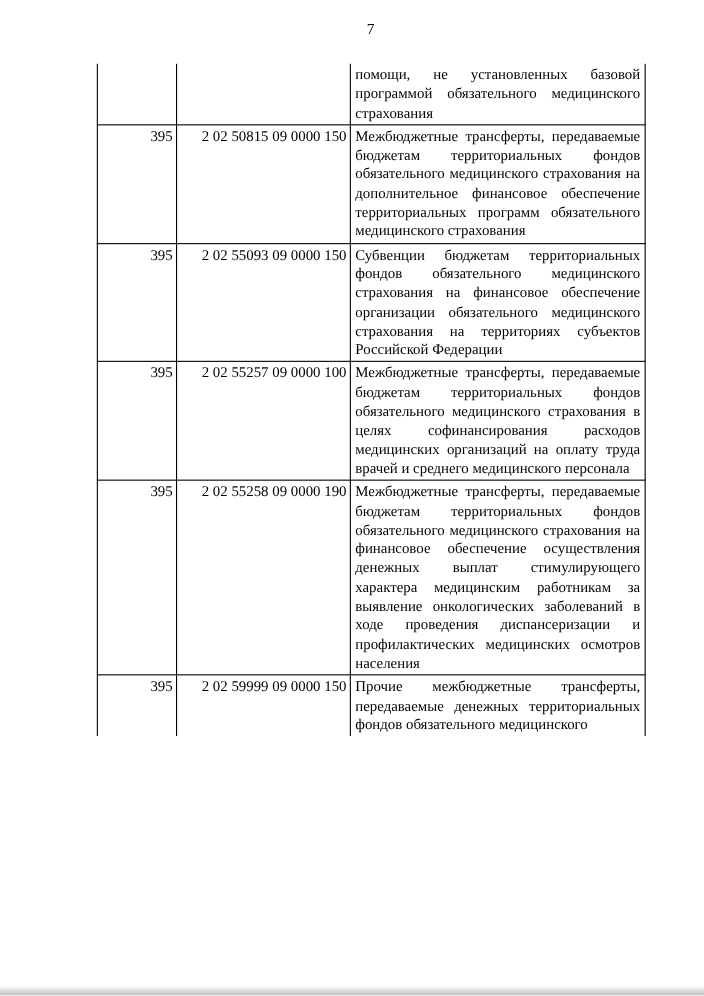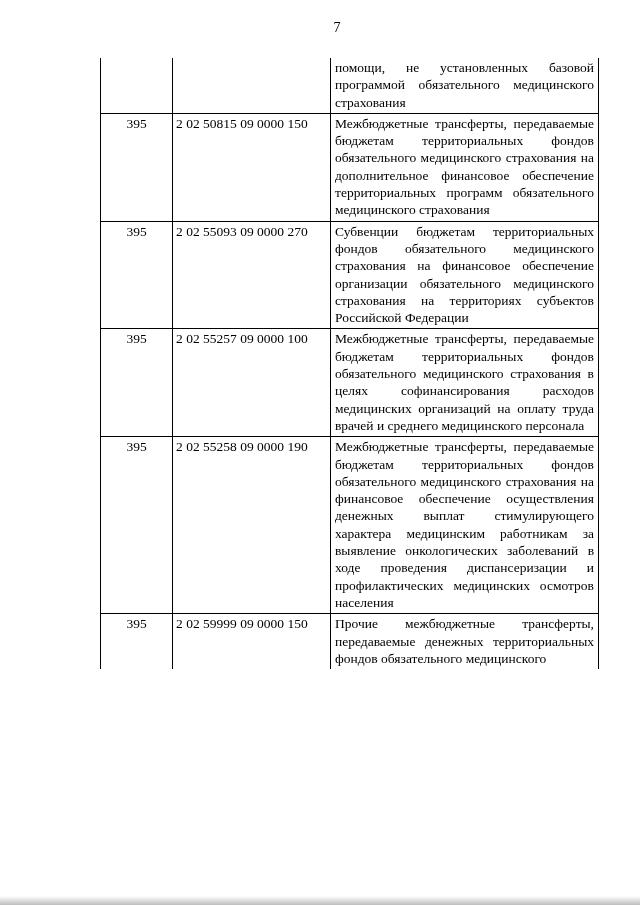--- a/index.html
+++ b/index.html
@@ -22,40 +22,40 @@
   .page-number {
     position: absolute;
     top: 20px;
     left: 88px;
     width: 498px;
     text-align: center;
     font-size: 14px;
   }
   table.doc-table {
     position: absolute;
-    left: 100px;
+    left: 88px;
     top: 58px;
     width: 498px;
     border-collapse: collapse;
     table-layout: fixed;
     font-size: 13.5px;
     line-height: 17.3px;
   }
   col.c1 { width: 72px; }
   col.c2 { width: 158px; }
   col.c3 { width: 268px; }
   td {
     border: 1px solid #000000;
     vertical-align: top;
     padding: 1px 3px 2px 3px;
   }
   tr:first-child td { border-top: none; }
   tr:last-child td { border-bottom: none; }
-  td.code { text-align: center; }
-  td.budget { text-align: left; white-space: nowrap; }
+  td.code { text-align: right; }
+  td.budget { text-align: right; white-space: nowrap; }
   td.desc {
     text-align: justify;
     padding-left: 4px;
     padding-right: 4px;
   }
   .bottom-fade {
     position: absolute;
     left: 0;
     bottom: 0;
     width: 100%;
@@ -83,21 +83,21 @@
         <td class="budget"></td>
         <td class="desc">помощи, не установленных базовой программой обязательного медицинского страхования</td>
       </tr>
       <tr>
         <td class="code">395</td>
         <td class="budget">2 02 50815 09 0000 150</td>
         <td class="desc">Межбюджетные трансферты, передаваемые бюджетам территориальных фондов обязательного медицинского страхования на дополнительное финансовое обеспечение территориальных программ обязательного медицинского страхования</td>
       </tr>
       <tr>
         <td class="code">395</td>
-        <td class="budget">2 02 55093 09 0000 270</td>
+        <td class="budget">2 02 55093 09 0000 150</td>
         <td class="desc">Субвенции бюджетам территориальных фондов обязательного медицинского страхования на финансовое обеспечение организации обязательного медицинского страхования на территориях субъектов Российской Федерации</td>
       </tr>
       <tr>
         <td class="code">395</td>
         <td class="budget">2 02 55257 09 0000 100</td>
         <td class="desc">Межбюджетные трансферты, передаваемые бюджетам территориальных фондов обязательного медицинского страхования в целях софинансирования расходов медицинских организаций на оплату труда врачей и среднего медицинского персонала</td>
       </tr>
       <tr>
         <td class="code">395</td>
         <td class="budget">2 02 55258 09 0000 190</td>

